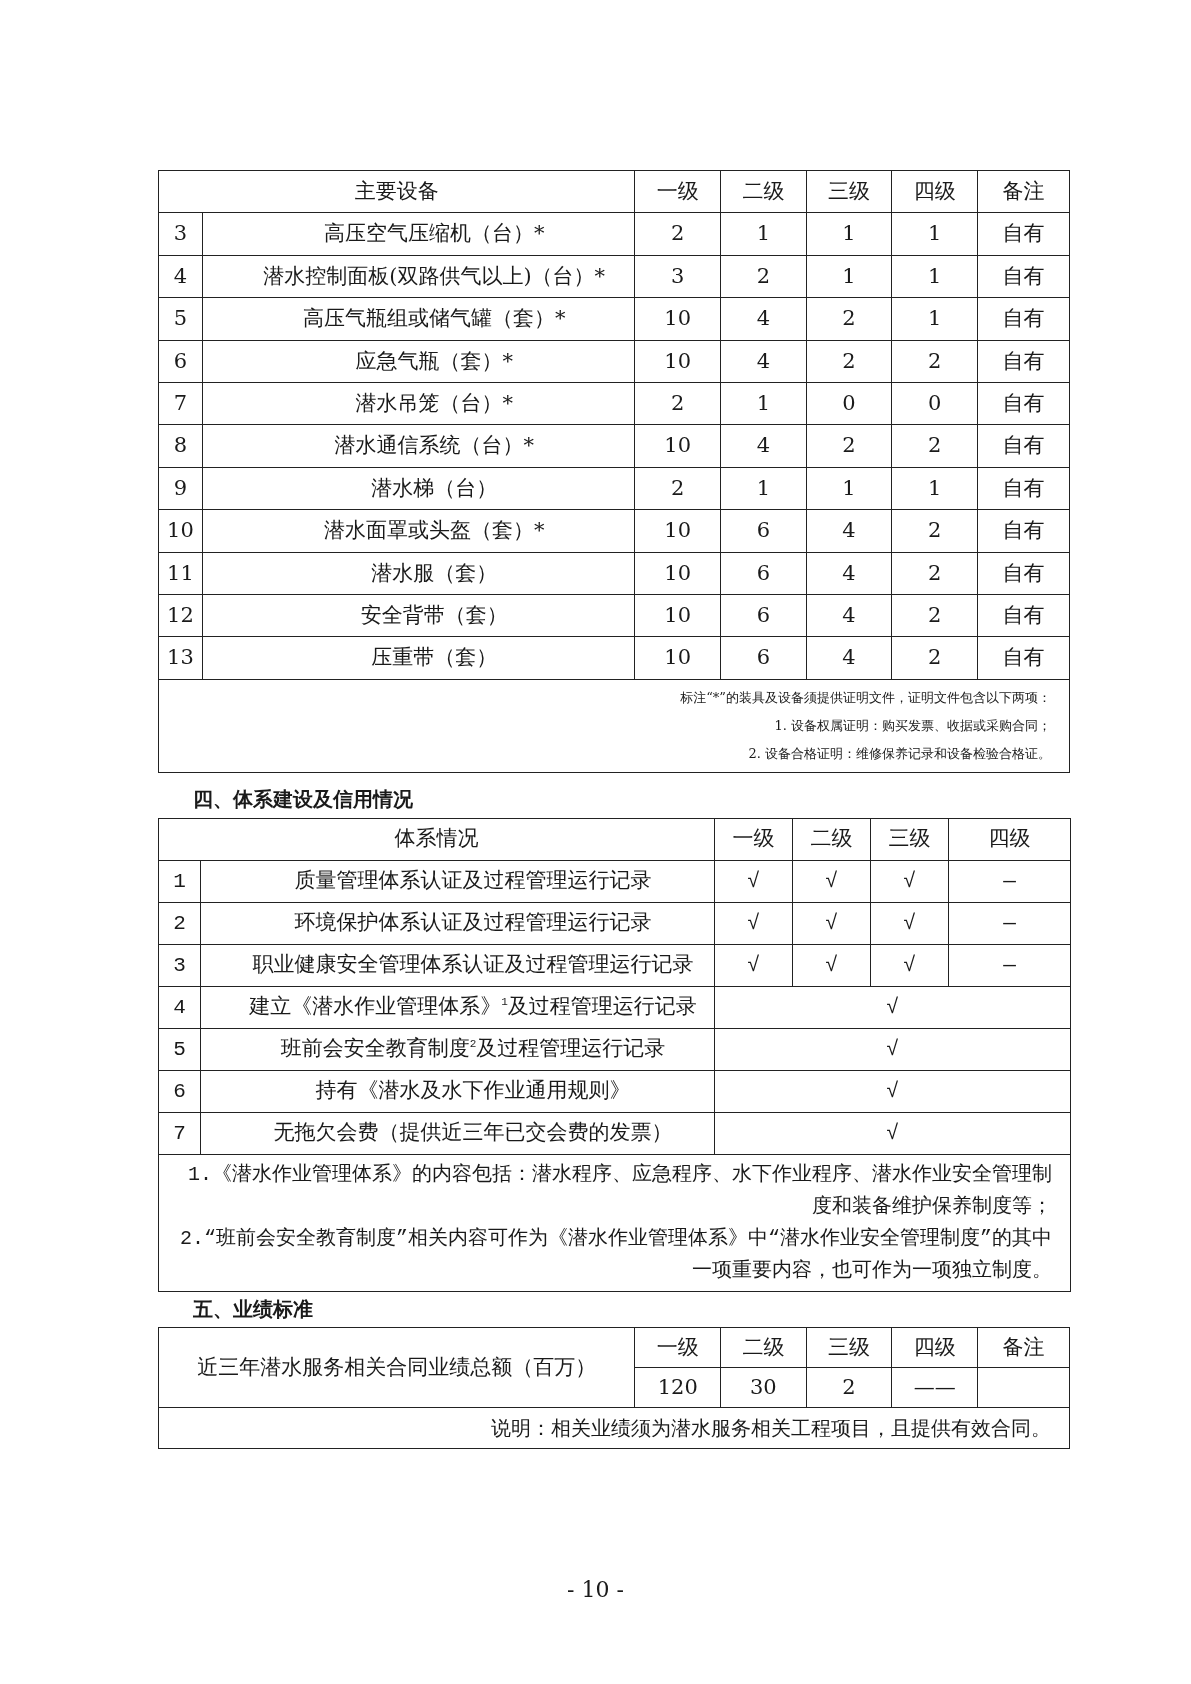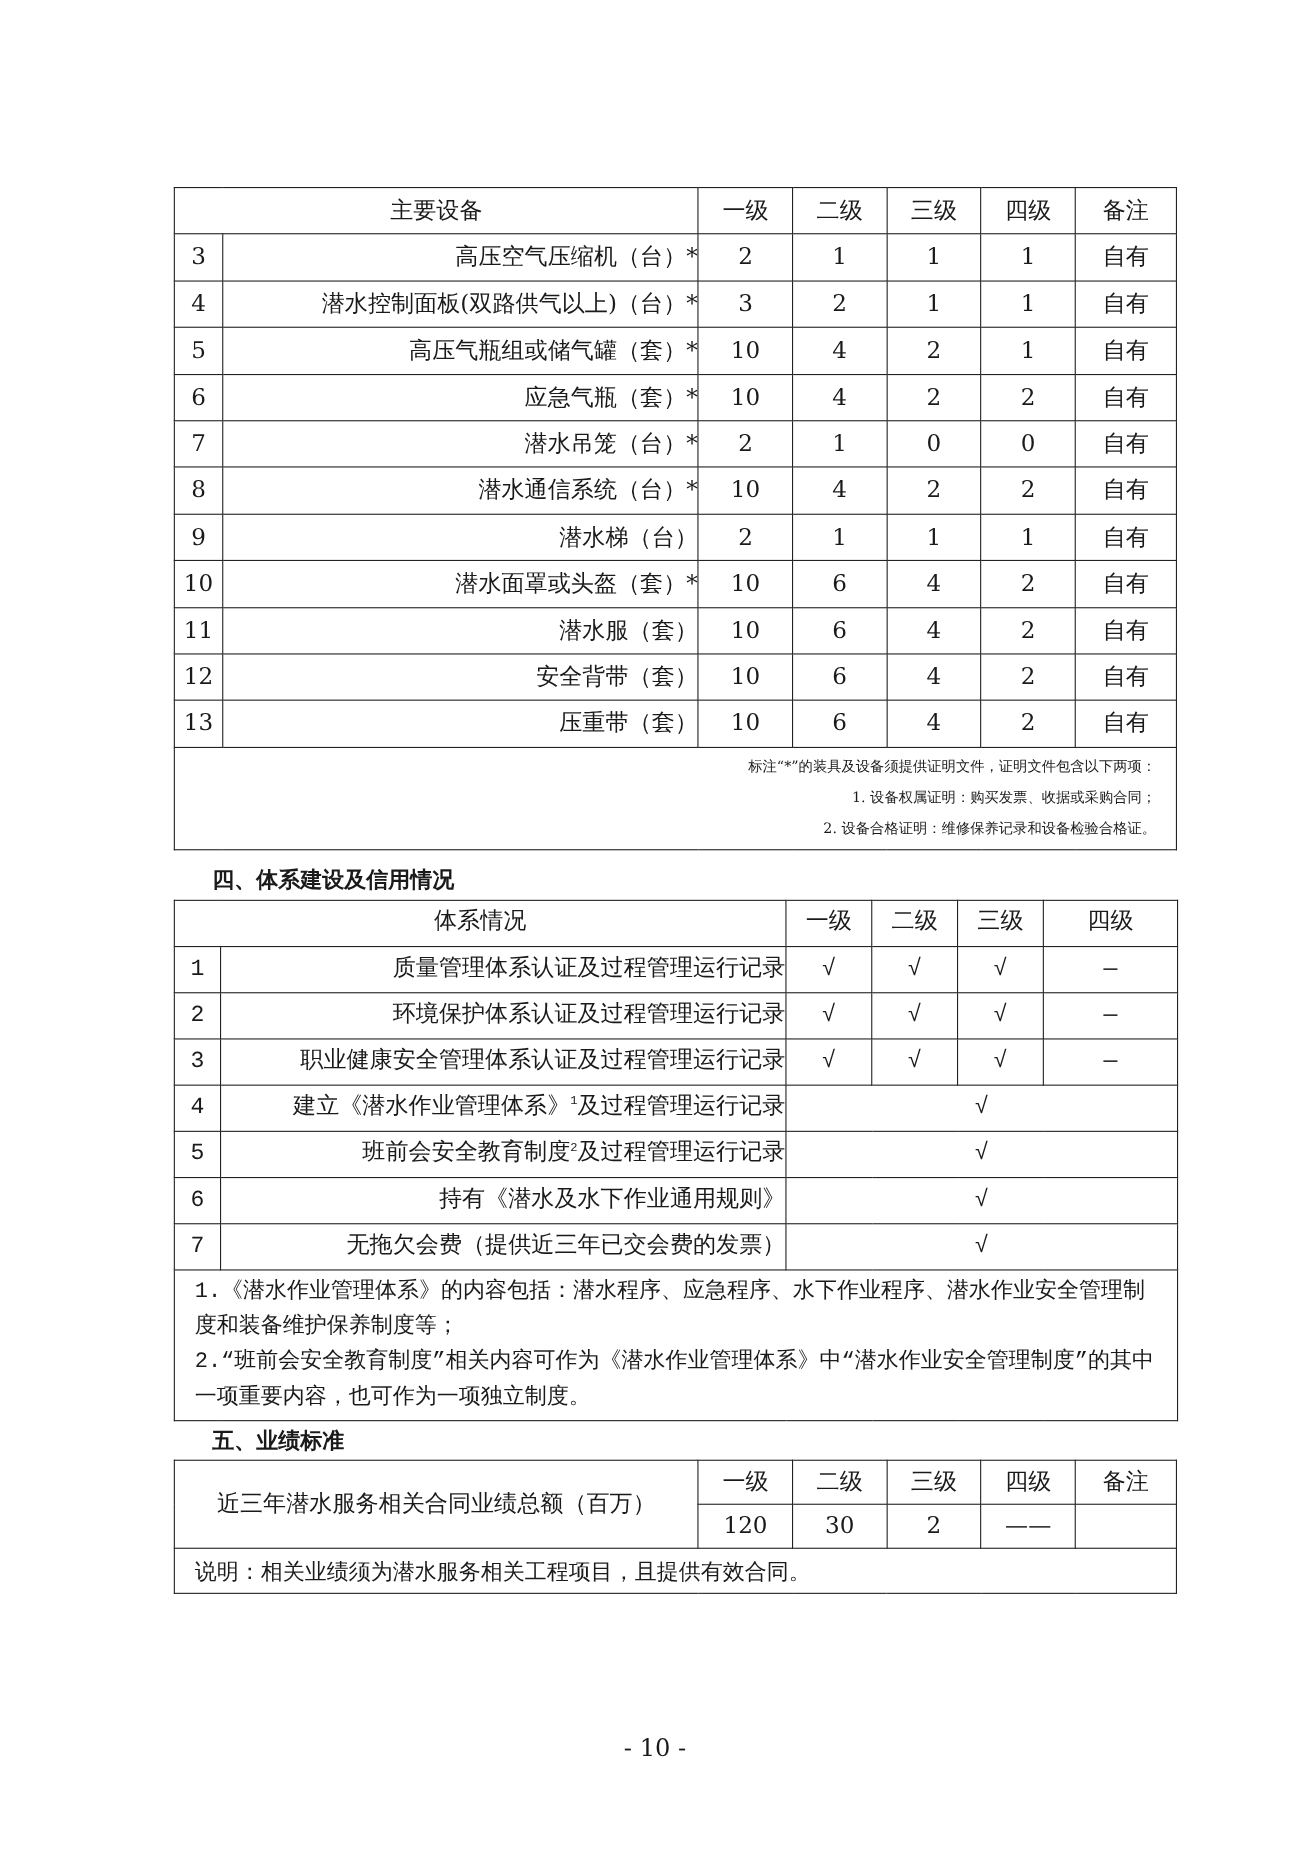--- a/index.html
+++ b/index.html
@@ -3,32 +3,32 @@
 <meta charset="utf-8">
 <style>
   html, body { margin:0; padding:0; background:#ffffff; }
   body { width:1191px; height:1684px; position:relative; overflow:hidden;
          font-family:"DejaVu Serif","Liberation Serif",serif; color:#1a1a1a; }
   .page { position:absolute; left:0; top:0; width:1191px; height:1684px; }
   table { border-collapse:collapse; position:absolute; table-layout:fixed; }
   td, th { border:1.5px solid #222; font-weight:normal; font-size:21px; text-align:center;
            padding:0; line-height:1.2; }
   .num { width:40px; }
-  .lbl { text-align:right; padding-left:31px; white-space:nowrap; }
+  .lbl { text-align:center; padding-left:31px; white-space:nowrap; }
   .note-cell { text-align:right; padding:4px 18px; font-size:13px; line-height:28px; }
   .note-cell .indent { padding-left:48px; display:block; }
   .sec-title { position:absolute; font-family:"DejaVu Sans","Liberation Sans",sans-serif;
                font-weight:bold; font-size:20px; }
   .t1 { left:158px; top:170px; width:912px; }
   .t1 tr { height:42.4px;margin-top:32px; }
   .t2 { left:158px; top:818px; width:912px; }
   .t2 tr { height:42px;font-family:Liberation Mono, monospace; }
   .t3 { left:158px; top:1327px; width:912px; }
   .t3 tr { height:40px; }
-  .note2 { text-align:left; padding:4px 18px; font-size:20px; line-height:32px; white-space:normal;margin-top:13px; }
+  .note2 { text-align:right; padding:4px 18px; font-size:20px; line-height:32px; white-space:normal;margin-top:13px; }
   sup { font-size:11px; }
   .pageno { position:absolute; left:0; width:1191px; top:1577px; text-align:center; font-size:22px; }
 </style>
 </head>
 <body>
 
 <div class="page">
 
   <table class="t1">
     <colgroup>

